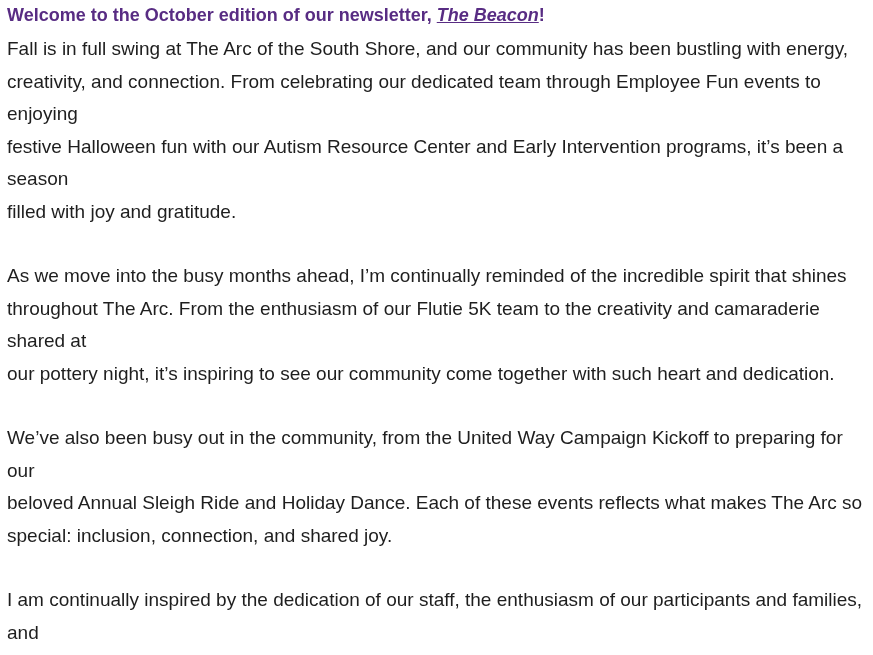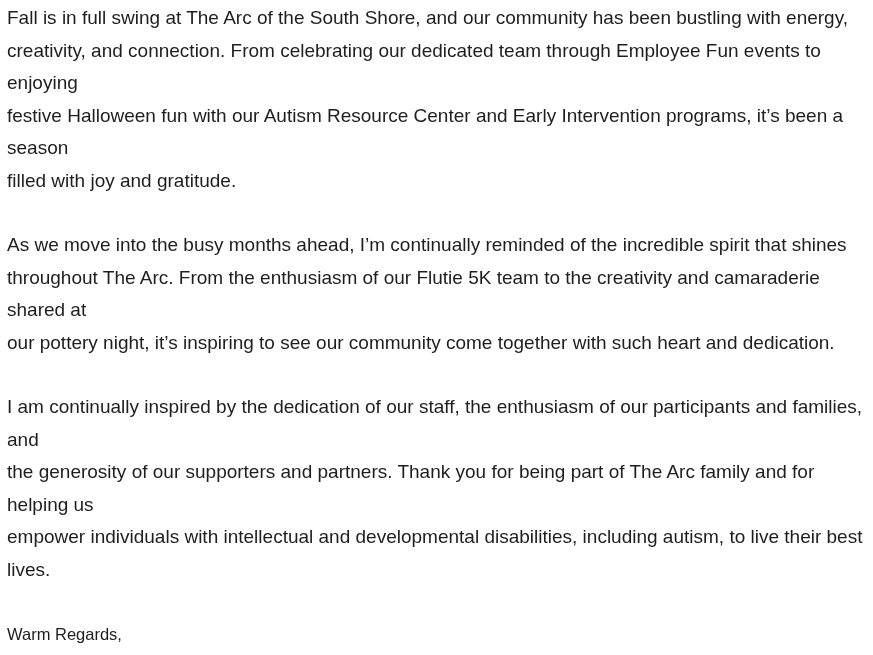--- a/index.html
+++ b/index.html
@@ -38,30 +38,34 @@
     font-size: 16.5px;
     line-height: 32.5px;
     margin: 0;
   }
 </style>
 </head>
 <body>
 
 <div class="page">
 
+  <h1 class="heading"><span>Welcome to the October edition of our newsletter, </span><span class="newsletter-title">The Beacon</span><span>!</span></h1>
 
   <p class="para">Fall is in full swing at The Arc of the South Shore, and our community has been bustling with energy,
 creativity, and connection. From celebrating our dedicated team through Employee Fun events to enjoying
 festive Halloween fun with our Autism Resource Center and Early Intervention programs, it’s been a season
 filled with joy and gratitude.</p>
 
   <p class="para">As we move into the busy months ahead, I’m continually reminded of the incredible spirit that shines
 throughout The Arc. From the enthusiasm of our Flutie 5K team to the creativity and camaraderie shared at
 our pottery night, it’s inspiring to see our community come together with such heart and dedication.</p>
 
+  <p class="para">We’ve also been busy out in the community, from the United Way Campaign Kickoff to preparing for our
+beloved Annual Sleigh Ride and Holiday Dance. Each of these events reflects what makes The Arc so
+special: inclusion, connection, and shared joy.</p>
 
   <p class="para">I am continually inspired by the dedication of our staff, the enthusiasm of our participants and families, and
 the generosity of our supporters and partners. Thank you for being part of The Arc family and for helping us
 empower individuals with intellectual and developmental disabilities, including autism, to live their best lives.</p>
 
   <p class="closing">Warm Regards,</p>
 
 </div>
 
 </body></html>

